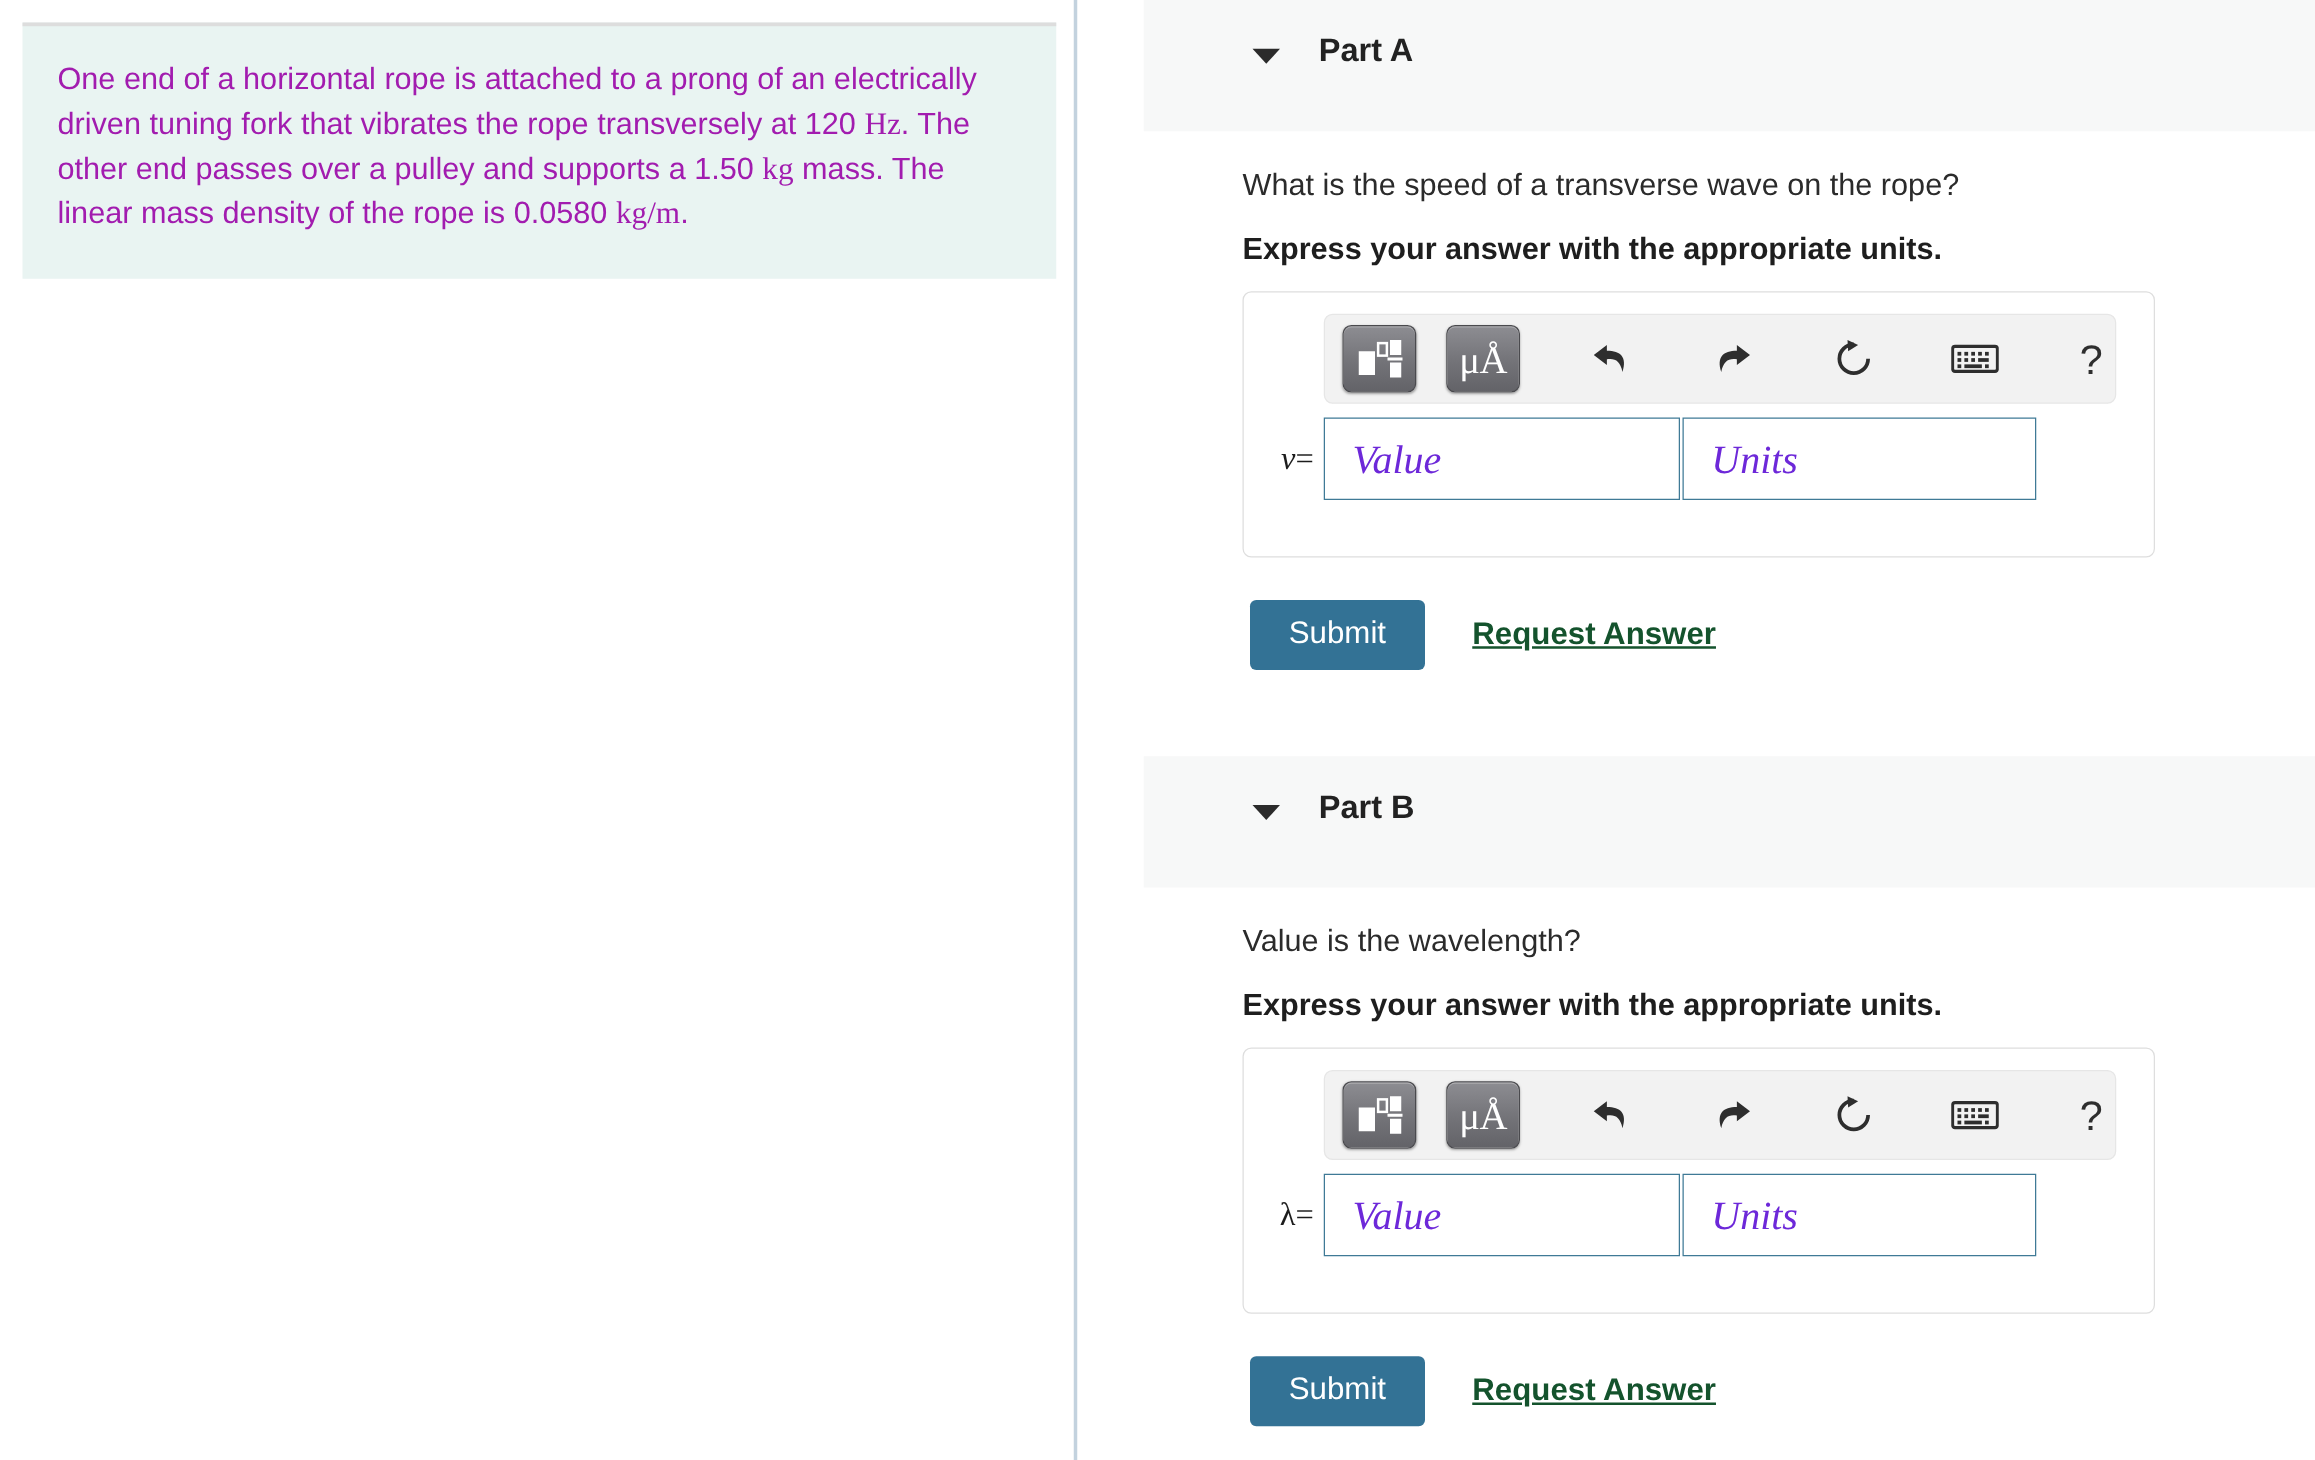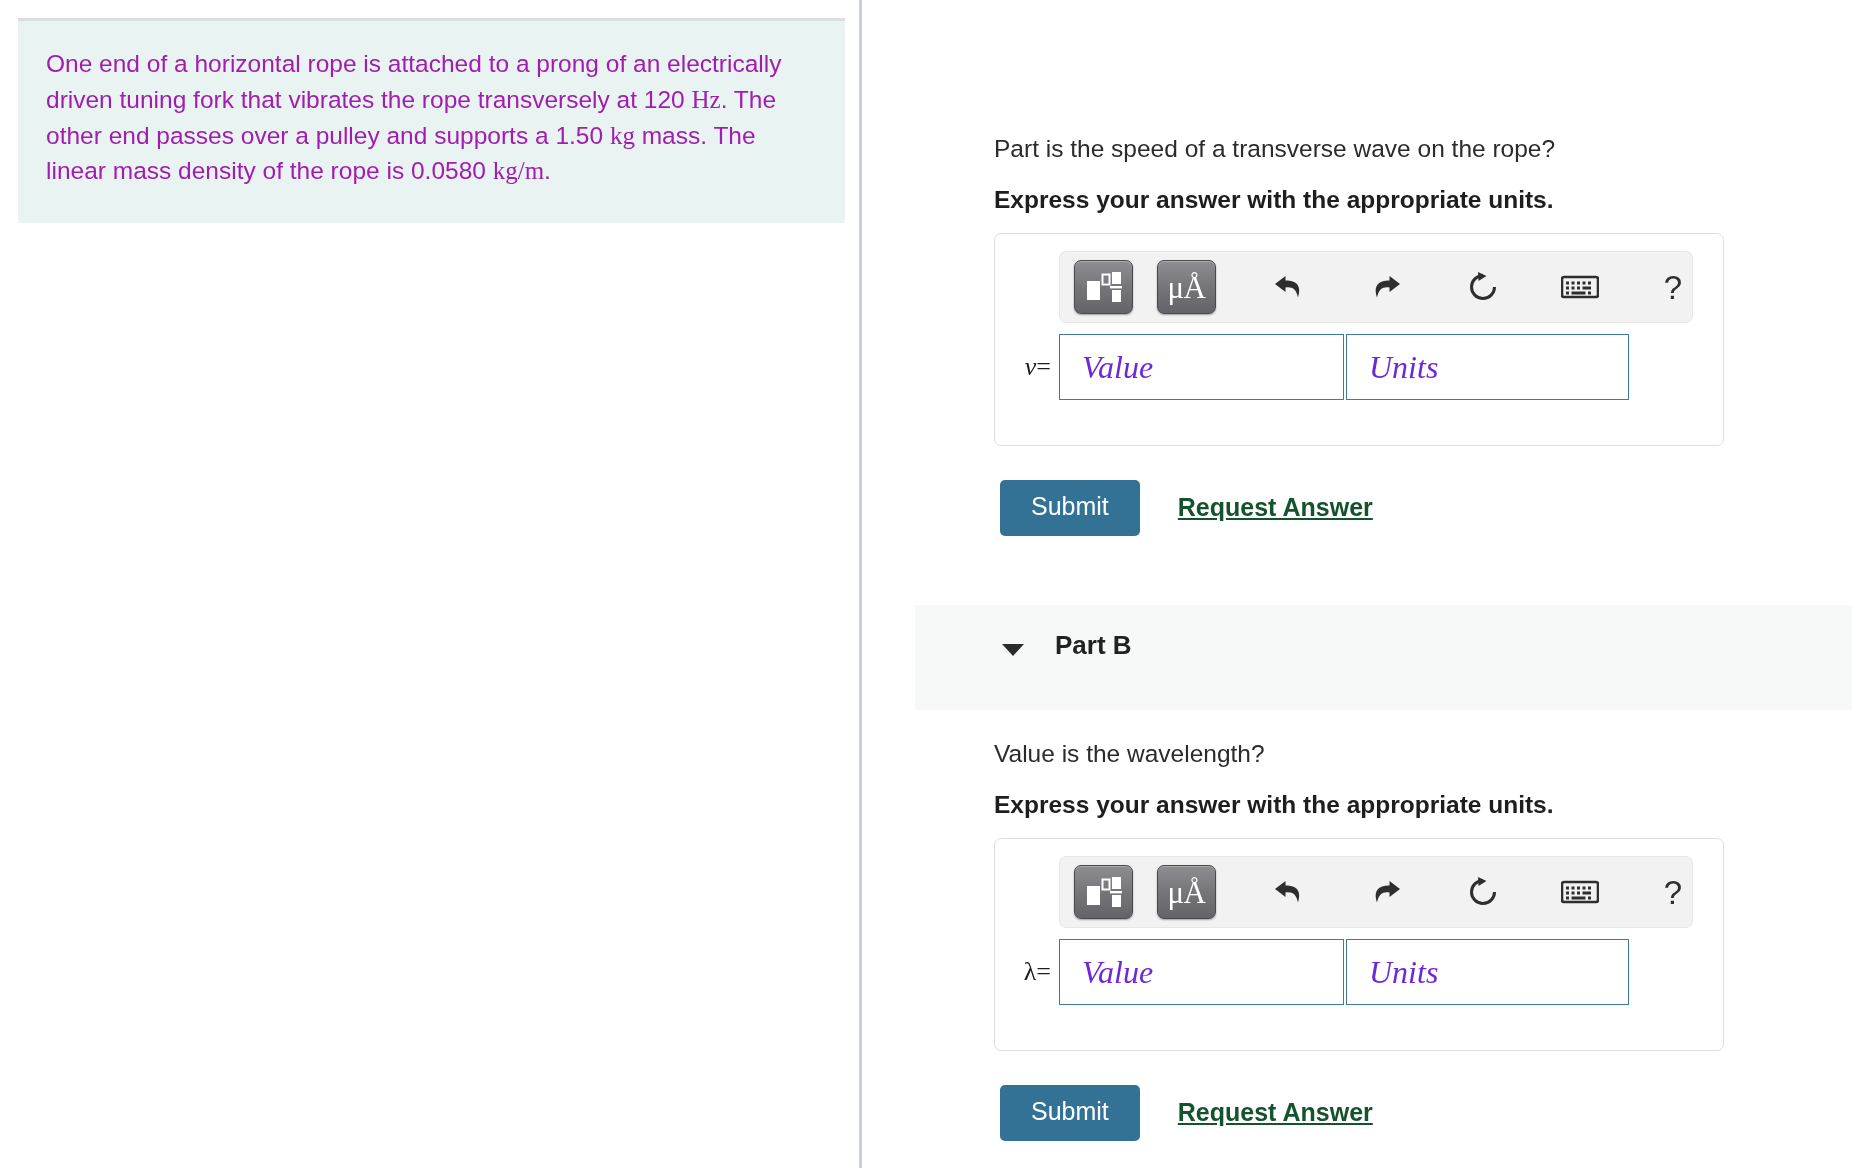--- a/index.html
+++ b/index.html
@@ -236,23 +236,27 @@
   <div class="left-col">
     <div class="problem-statement">
       <p class="problem-text" id="problem-text"><span>One end of a horizontal rope is attached to a prong of an electrically driven tuning fork that vibrates the rope transversely at </span><span>120 </span><span class="mathunit">Hz</span><span>. The other end passes over a pulley and supports a 1.50 </span><span class="mathunit">kg</span><span> mass. The linear mass density of the rope is 0.0580 </span><span class="mathunit">kg/m</span><span>.</span></p>
     </div>
   </div>
 
   <div class="vdivider"></div>
 
   <div class="right-col">
 
+    <div class="part-header" style="top:0px;">
+      <div class="caret"></div>
+      <div class="part-title">Part A</div>
+    </div>
 
     <div class="part-body" style="top:105px;">
-      <div class="question-text" style="top:30px;">Part is the speed of a transverse wave on the rope?</div>
+      <div class="question-text" style="top:30px;">What is the speed of a transverse wave on the rope?</div>
       <div class="express-text" style="top:81px;">Express your answer with the appropriate units.</div>
 
       <div class="answer-box" style="top:128px;">
         <div class="mq-toolbar">
 
           <div class="tb-btn first">
             <svg width="36" height="34" viewBox="0 0 36 34" aria-hidden="true">
               <rect x="1" y="11" width="13" height="19" fill="#ffffff"></rect>
               <rect x="16.5" y="4.5" width="7" height="10" fill="none" stroke="#ffffff" stroke-width="2"></rect>
               <rect x="26" y="2" width="9" height="12" fill="#ffffff"></rect>

